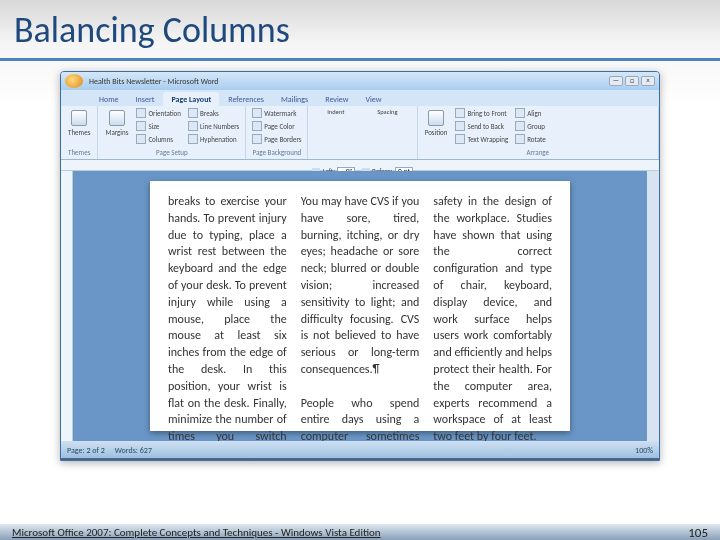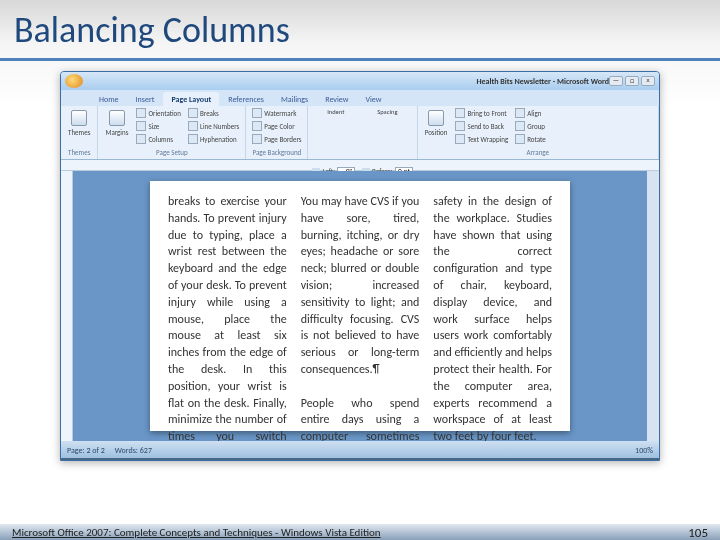--- a/index.html
+++ b/index.html
@@ -40,21 +40,21 @@
   padding: 0 4px;
   font-size: 8px;
   color: #333;
 }
 .titlebar .office-btn {
   width: 18px; height: 14px;
   background: radial-gradient(circle at 40% 40%, #ffdb7a, #e0861a);
   border-radius: 50%;
   margin-right: 6px;
 }
-.titlebar .title-text { flex: 1; text-align: right; font-weight: bold; }
+.titlebar .title-text { flex: 1; text-align: left; }
 .window-controls { display: flex; gap: 2px; }
 .window-controls span {
   width: 14px; height: 10px;
   background: #e4ebf3;
   border: 1px solid #9ab;
   border-radius: 2px;
   font-size: 7px;
   text-align: center;
   line-height: 8px;
 }

